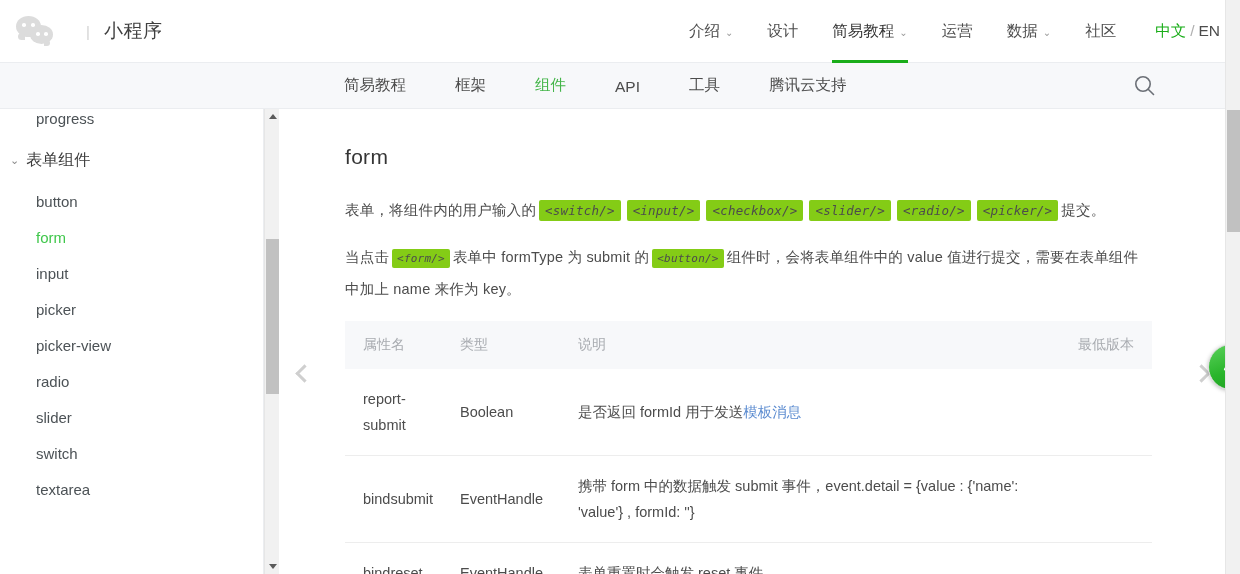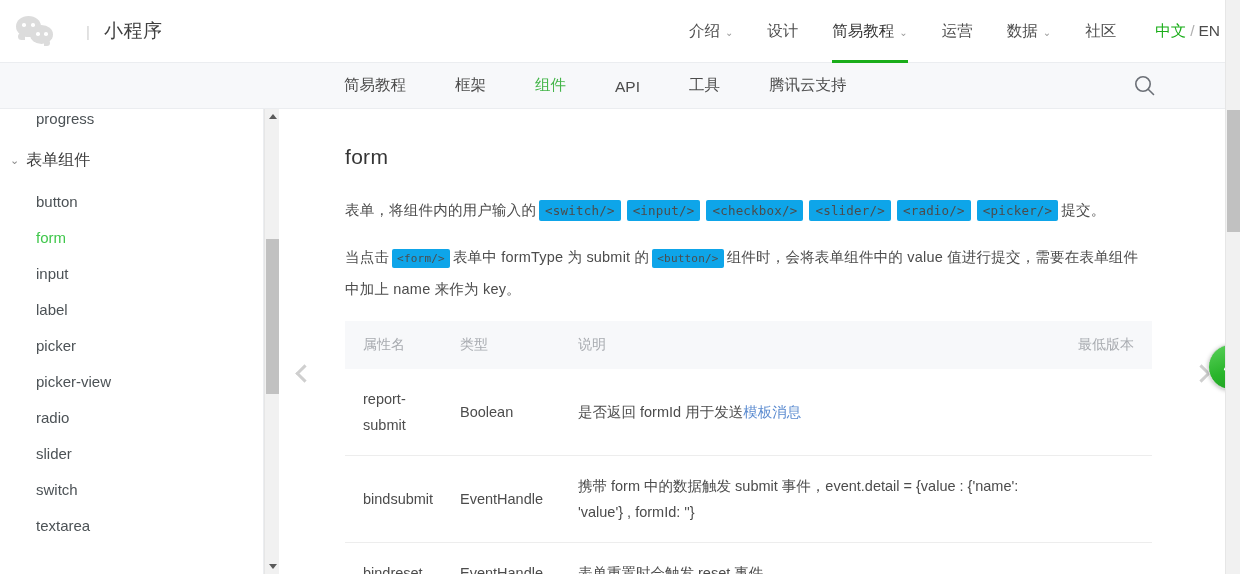--- a/index.html
+++ b/index.html
@@ -124,22 +124,22 @@
     overflow: hidden; background: #fff;
   }
   .doc { padding: 36px 72px 0 65px; }
   .doc h1 { font-size: 21px; font-weight: normal; color: #353535; margin-bottom: 26px; letter-spacing: .3px; }
   .doc p {
     font-size: 14.5px; line-height: 31px; color: #4c4c4c;
     margin-bottom: 16px; letter-spacing: .2px;
   }
   code.inl {
     font-family: "DejaVu Sans Mono", "Liberation Mono", monospace;
-    background: #0ea5e9; color: #4c4c4c; font-size: 12.5px;
-    padding: 3px 6px; border-radius: 2px; margin: 12px 3px;
+    background: #84cc16; color: #4c4c4c; font-size: 12.5px;
+    padding: 3px 6px; border-radius: 2px; margin: 12px 3px; font-style: italic;
   }
   code.sm { font-size: 11px; padding: 3px 5px; }
 
   
   table.attrs { width: 100%; border-collapse: collapse; margin-top: 14px; }
   table.attrs thead th {
     background: #f7f8fa; color: #a8abb0; font-weight: normal;
     font-size: 14px; text-align: left; padding: 15px 10px; vertical-align: middle;
   }
   table.attrs thead th.last { text-align: right; padding-right: 18px; }
@@ -249,21 +249,20 @@
   <div class="sidebar">
     <div class="side-list" style="margin-top:-8px;">
       <div class="side-leaf">progress</div>
       <div class="side-group">
         <span class="gcaret">⌄</span>
         <span>表单组件</span>
       </div>
       <div class="side-leaf">button</div>
       <div class="side-leaf active">form</div>
       <div class="side-leaf">input</div>
-      <div class="side-leaf">label</div>
       <div class="side-leaf">picker</div>
       <div class="side-leaf">picker-view</div>
       <div class="side-leaf">radio</div>
       <div class="side-leaf">slider</div>
       <div class="side-leaf">switch</div>
       <div class="side-leaf">textarea</div>
 
     </div>
   </div>
 

